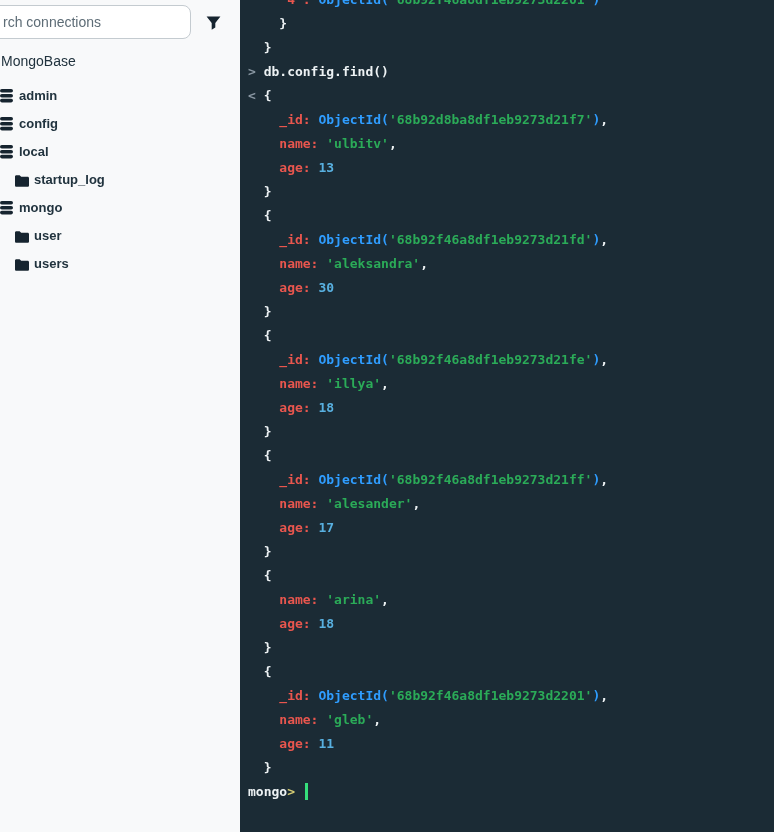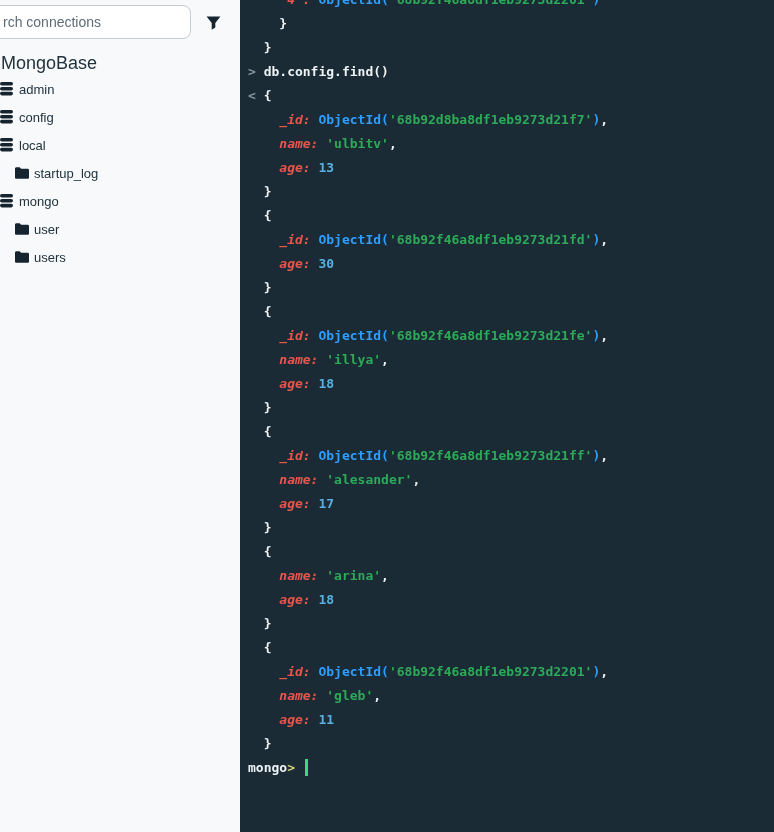--- a/index.html
+++ b/index.html
@@ -9,37 +9,37 @@
   
   .sidebar { position:absolute; left:0; top:0; width:240px; height:832px; background:var(--sb_bg,#f8f9fa); overflow:hidden;padding-left:12px; }
   .search-input {
     position:absolute; left:-9px; top:5px; width:200px; height:34px;
     border:1px solid var(--input_border,#c4cbd0); border-radius:8px; background:#ffffff;
     padding:0 10px 0 11px; font-family:"Liberation Sans",sans-serif; font-size:14px; color:#1c2d38; outline:none;
   }
   .search-input::placeholder { color:var(--placeholder,#5d6c76); opacity:1; }
   .filter-btn { position:absolute; left:201px; top:11px; width:24px; height:24px; background:none; border:none; cursor:pointer; display:flex; align-items:center; justify-content:center; }
   .filter-btn svg { display:block; }
-  .conn-name { position:absolute; left:1px; top:53px; font-size:18px; color:var(--sb_text,#21333e); }
+  .conn-name { position:absolute; left:1px; top:53px; font-size:14px; color:var(--sb_text,#21333e); }
   .tree { position:absolute; left:0; top:75px; right:0; }
-  .trow { height:28px; display:flex; align-items:center; cursor:pointer; }
+  .trow { height:28px; display:flex; align-items:flex-end; cursor:pointer;font-weight:bold; }
   .trow.database { padding-left:0; }
   .trow.collection { padding-left:15px; }
   .trow .ticon { display:flex; align-items:center; justify-content:center; width:14px; margin-right:5px; flex:0 0 auto; }
   .trow.database .ticon { width:13px; margin-right:6px; }
   .trow .tlabel { font-size:13px; color:var(--sb_text,#21333e); white-space:nowrap; }
 
   
   .terminal { position:absolute; left:240px; top:0; width:534px; height:832px; background:var(--term_bg,#1b2b35); overflow:hidden; cursor:text; }
   .term-inner { padding:0 0 0 8px; }
   .tline { height:24px; line-height:24px; white-space:pre; font-family:"DejaVu Sans Mono","Liberation Mono",monospace; font-size:13px; font-weight:700; }
   .tline:first-child { margin-top:-12px; }
   .c-plain  { color:var(--term_plain,#edf2f4); }
   .c-muted  { color:var(--term_muted,#8a97a3); }
-  .c-key    { color:var(--term_key,#e8564e);font-style:italic; }
+  .c-key    { color:var(--term_key,#e8564e); }
   .c-func   { color:var(--term_func,#2f9dff); }
   .c-string { color:var(--term_string,#2bab58); }
   .c-number { color:var(--term_number,#58b0e0); }
   .c-sign   { color:var(--term_sign,#d6cd74); }
   .cursor   { display:inline-block; width:3px; height:17px; background:var(--term_cursor,#35de7b); vertical-align:-4px; margin-left:2px; }
 </style>
 </head>
 <body>
 
 <div class="sidebar">
@@ -134,20 +134,21 @@
       <div class="tline"><span class="c-plain">    }</span></div>
       <div class="tline"><span class="c-plain">  }</span></div>
       <div class="tline"><span class="c-muted">&gt; </span><span class="c-plain">db.config.find()</span></div>
       <div class="tline"><span class="c-muted">&lt; </span><span class="c-plain">{</span></div>
       <div class="tline"><span class="c-key">    _id:</span><span class="c-plain"> </span><span class="c-func">ObjectId(</span><span class="c-string">'68b92d8ba8df1eb9273d21f7'</span><span class="c-func">)</span><span class="c-plain">,</span></div>
       <div class="tline"><span class="c-key">    name:</span><span class="c-plain"> </span><span class="c-string">'ulbitv'</span><span class="c-plain">,</span></div>
       <div class="tline"><span class="c-key">    age:</span><span class="c-plain"> </span><span class="c-number">13</span></div>
       <div class="tline"><span class="c-plain">  }</span></div>
       <div class="tline"><span class="c-plain">  {</span></div>
       <div class="tline"><span class="c-key">    _id:</span><span class="c-plain"> </span><span class="c-func">ObjectId(</span><span class="c-string">'68b92f46a8df1eb9273d21fd'</span><span class="c-func">)</span><span class="c-plain">,</span></div>
+      <div class="tline"><span class="c-key">    name:</span><span class="c-plain"> </span><span class="c-string">'aleksandra'</span><span class="c-plain">,</span></div>
       <div class="tline"><span class="c-key">    age:</span><span class="c-plain"> </span><span class="c-number">30</span></div>
       <div class="tline"><span class="c-plain">  }</span></div>
       <div class="tline"><span class="c-plain">  {</span></div>
       <div class="tline"><span class="c-key">    _id:</span><span class="c-plain"> </span><span class="c-func">ObjectId(</span><span class="c-string">'68b92f46a8df1eb9273d21fe'</span><span class="c-func">)</span><span class="c-plain">,</span></div>
       <div class="tline"><span class="c-key">    name:</span><span class="c-plain"> </span><span class="c-string">'illya'</span><span class="c-plain">,</span></div>
       <div class="tline"><span class="c-key">    age:</span><span class="c-plain"> </span><span class="c-number">18</span></div>
       <div class="tline"><span class="c-plain">  }</span></div>
       <div class="tline"><span class="c-plain">  {</span></div>
       <div class="tline"><span class="c-key">    _id:</span><span class="c-plain"> </span><span class="c-func">ObjectId(</span><span class="c-string">'68b92f46a8df1eb9273d21ff'</span><span class="c-func">)</span><span class="c-plain">,</span></div>
       <div class="tline"><span class="c-key">    name:</span><span class="c-plain"> </span><span class="c-string">'alesander'</span><span class="c-plain">,</span></div>

